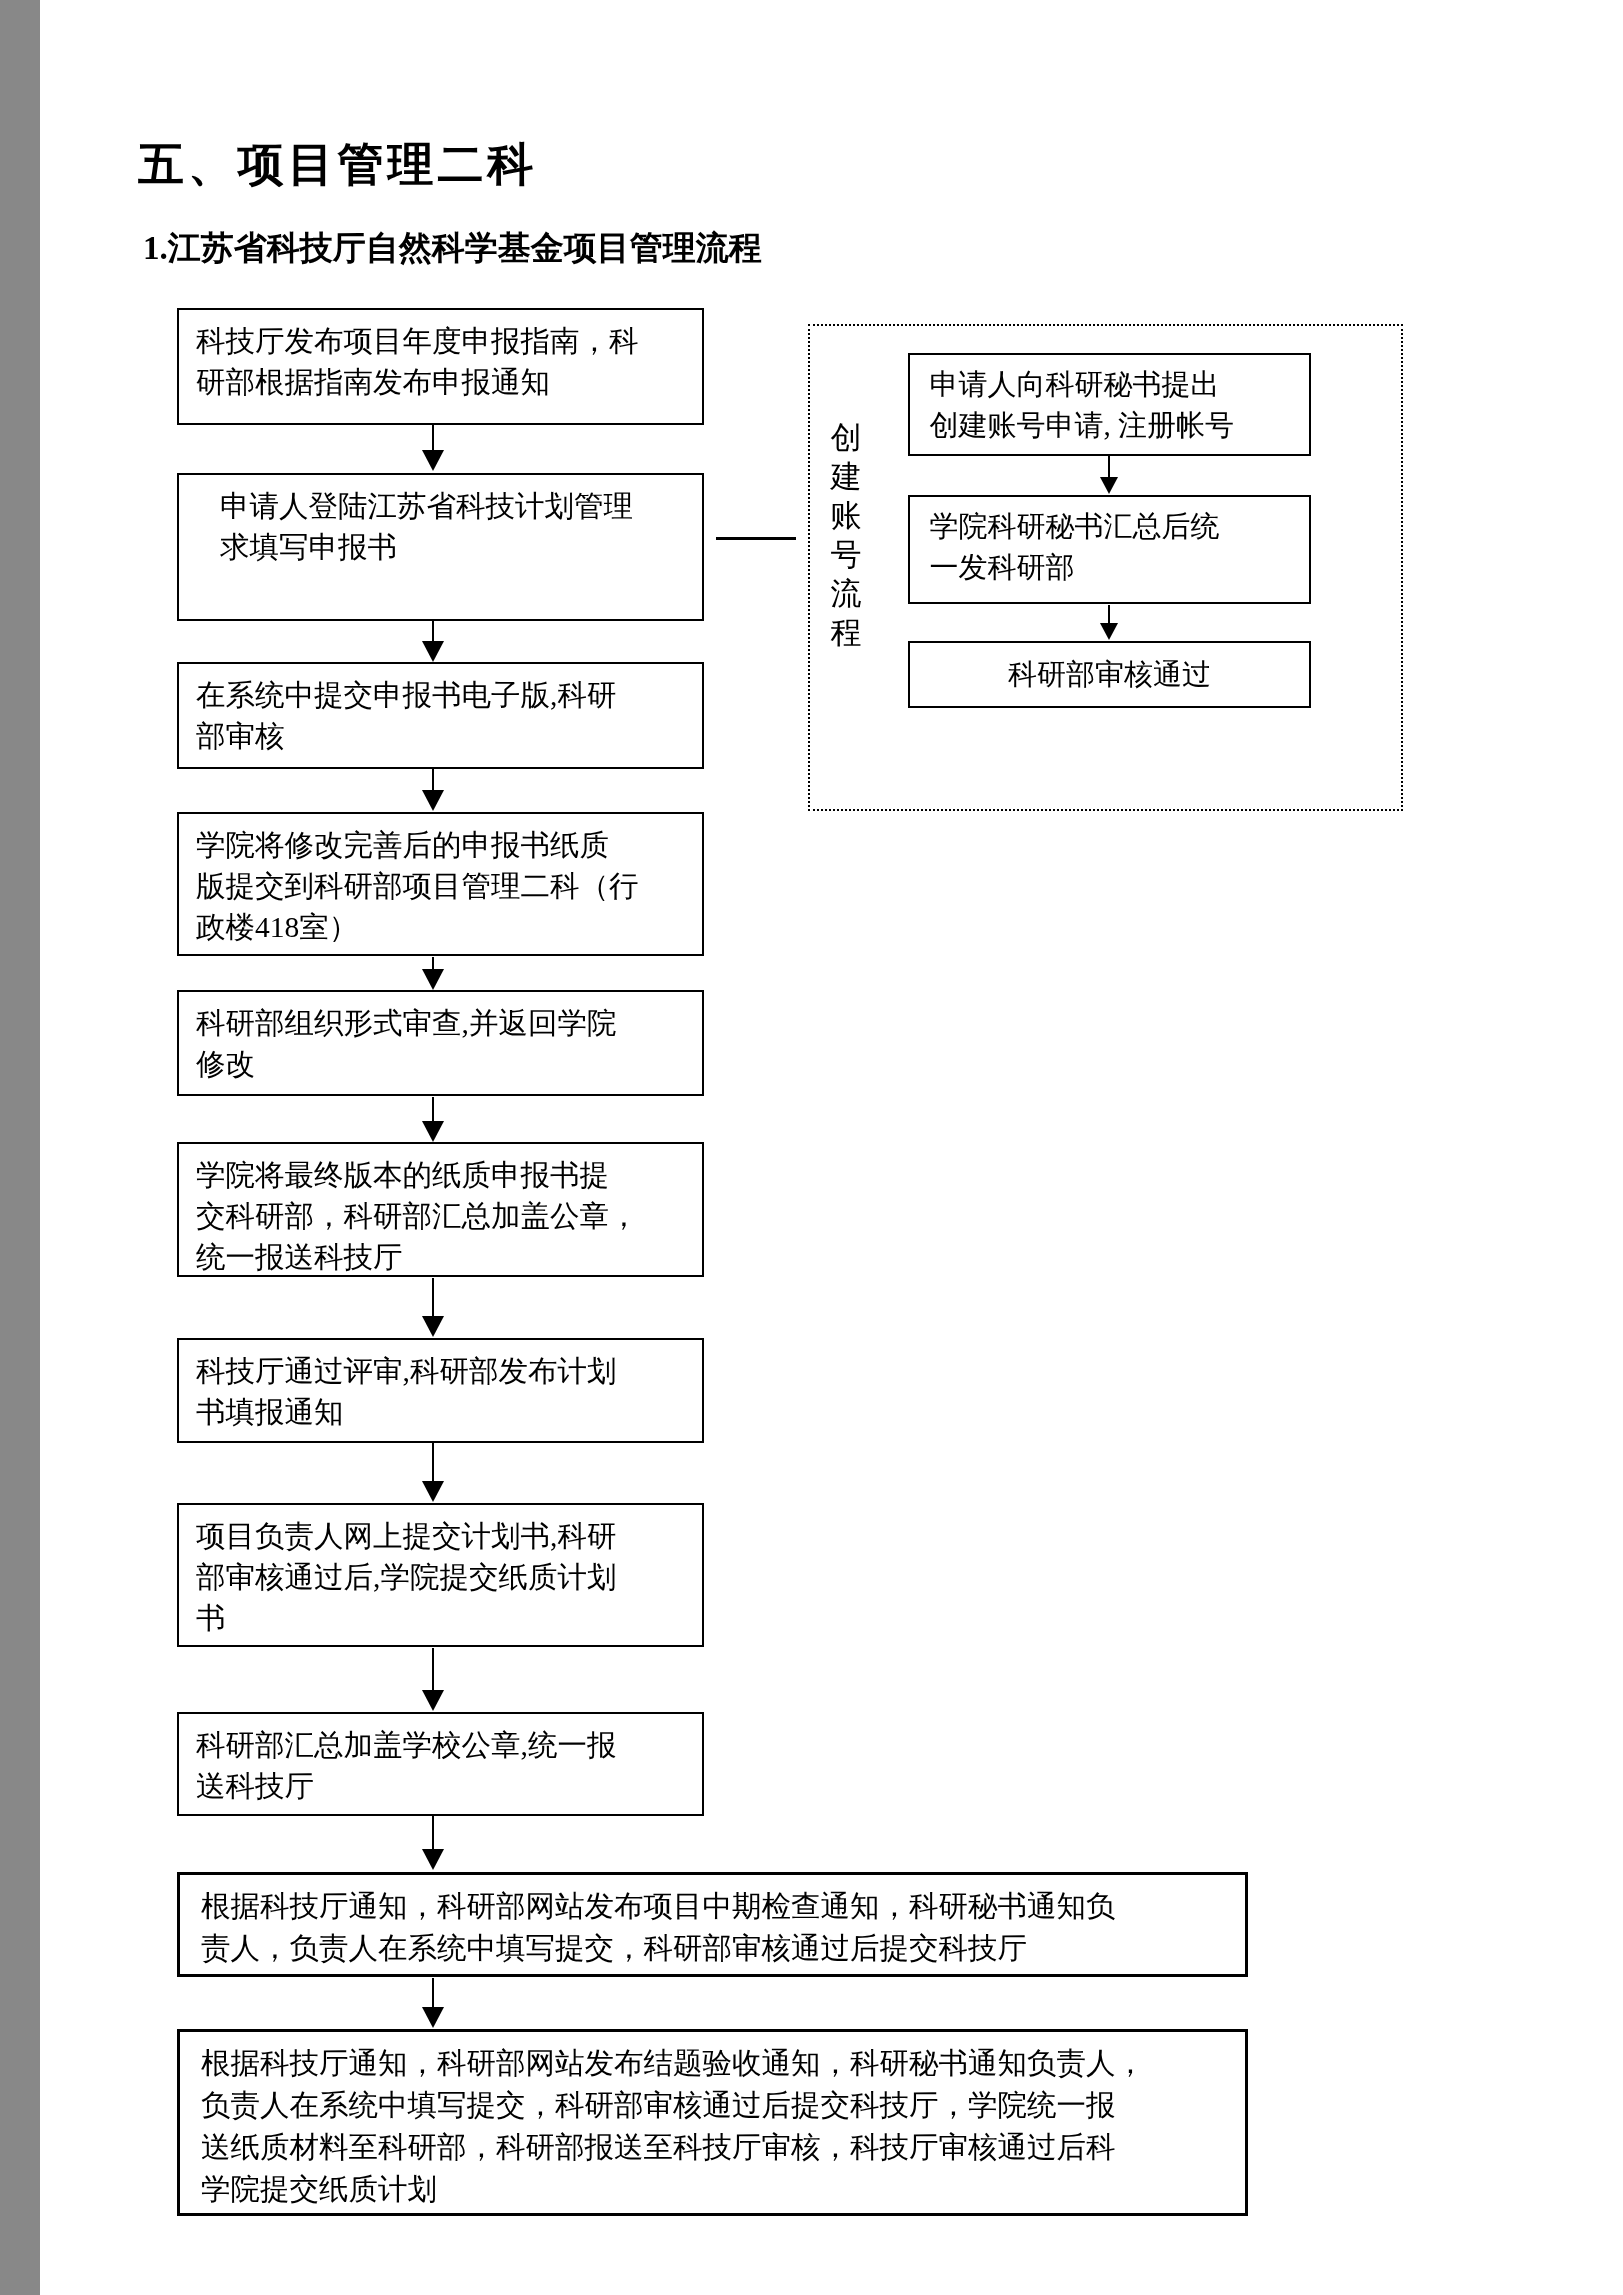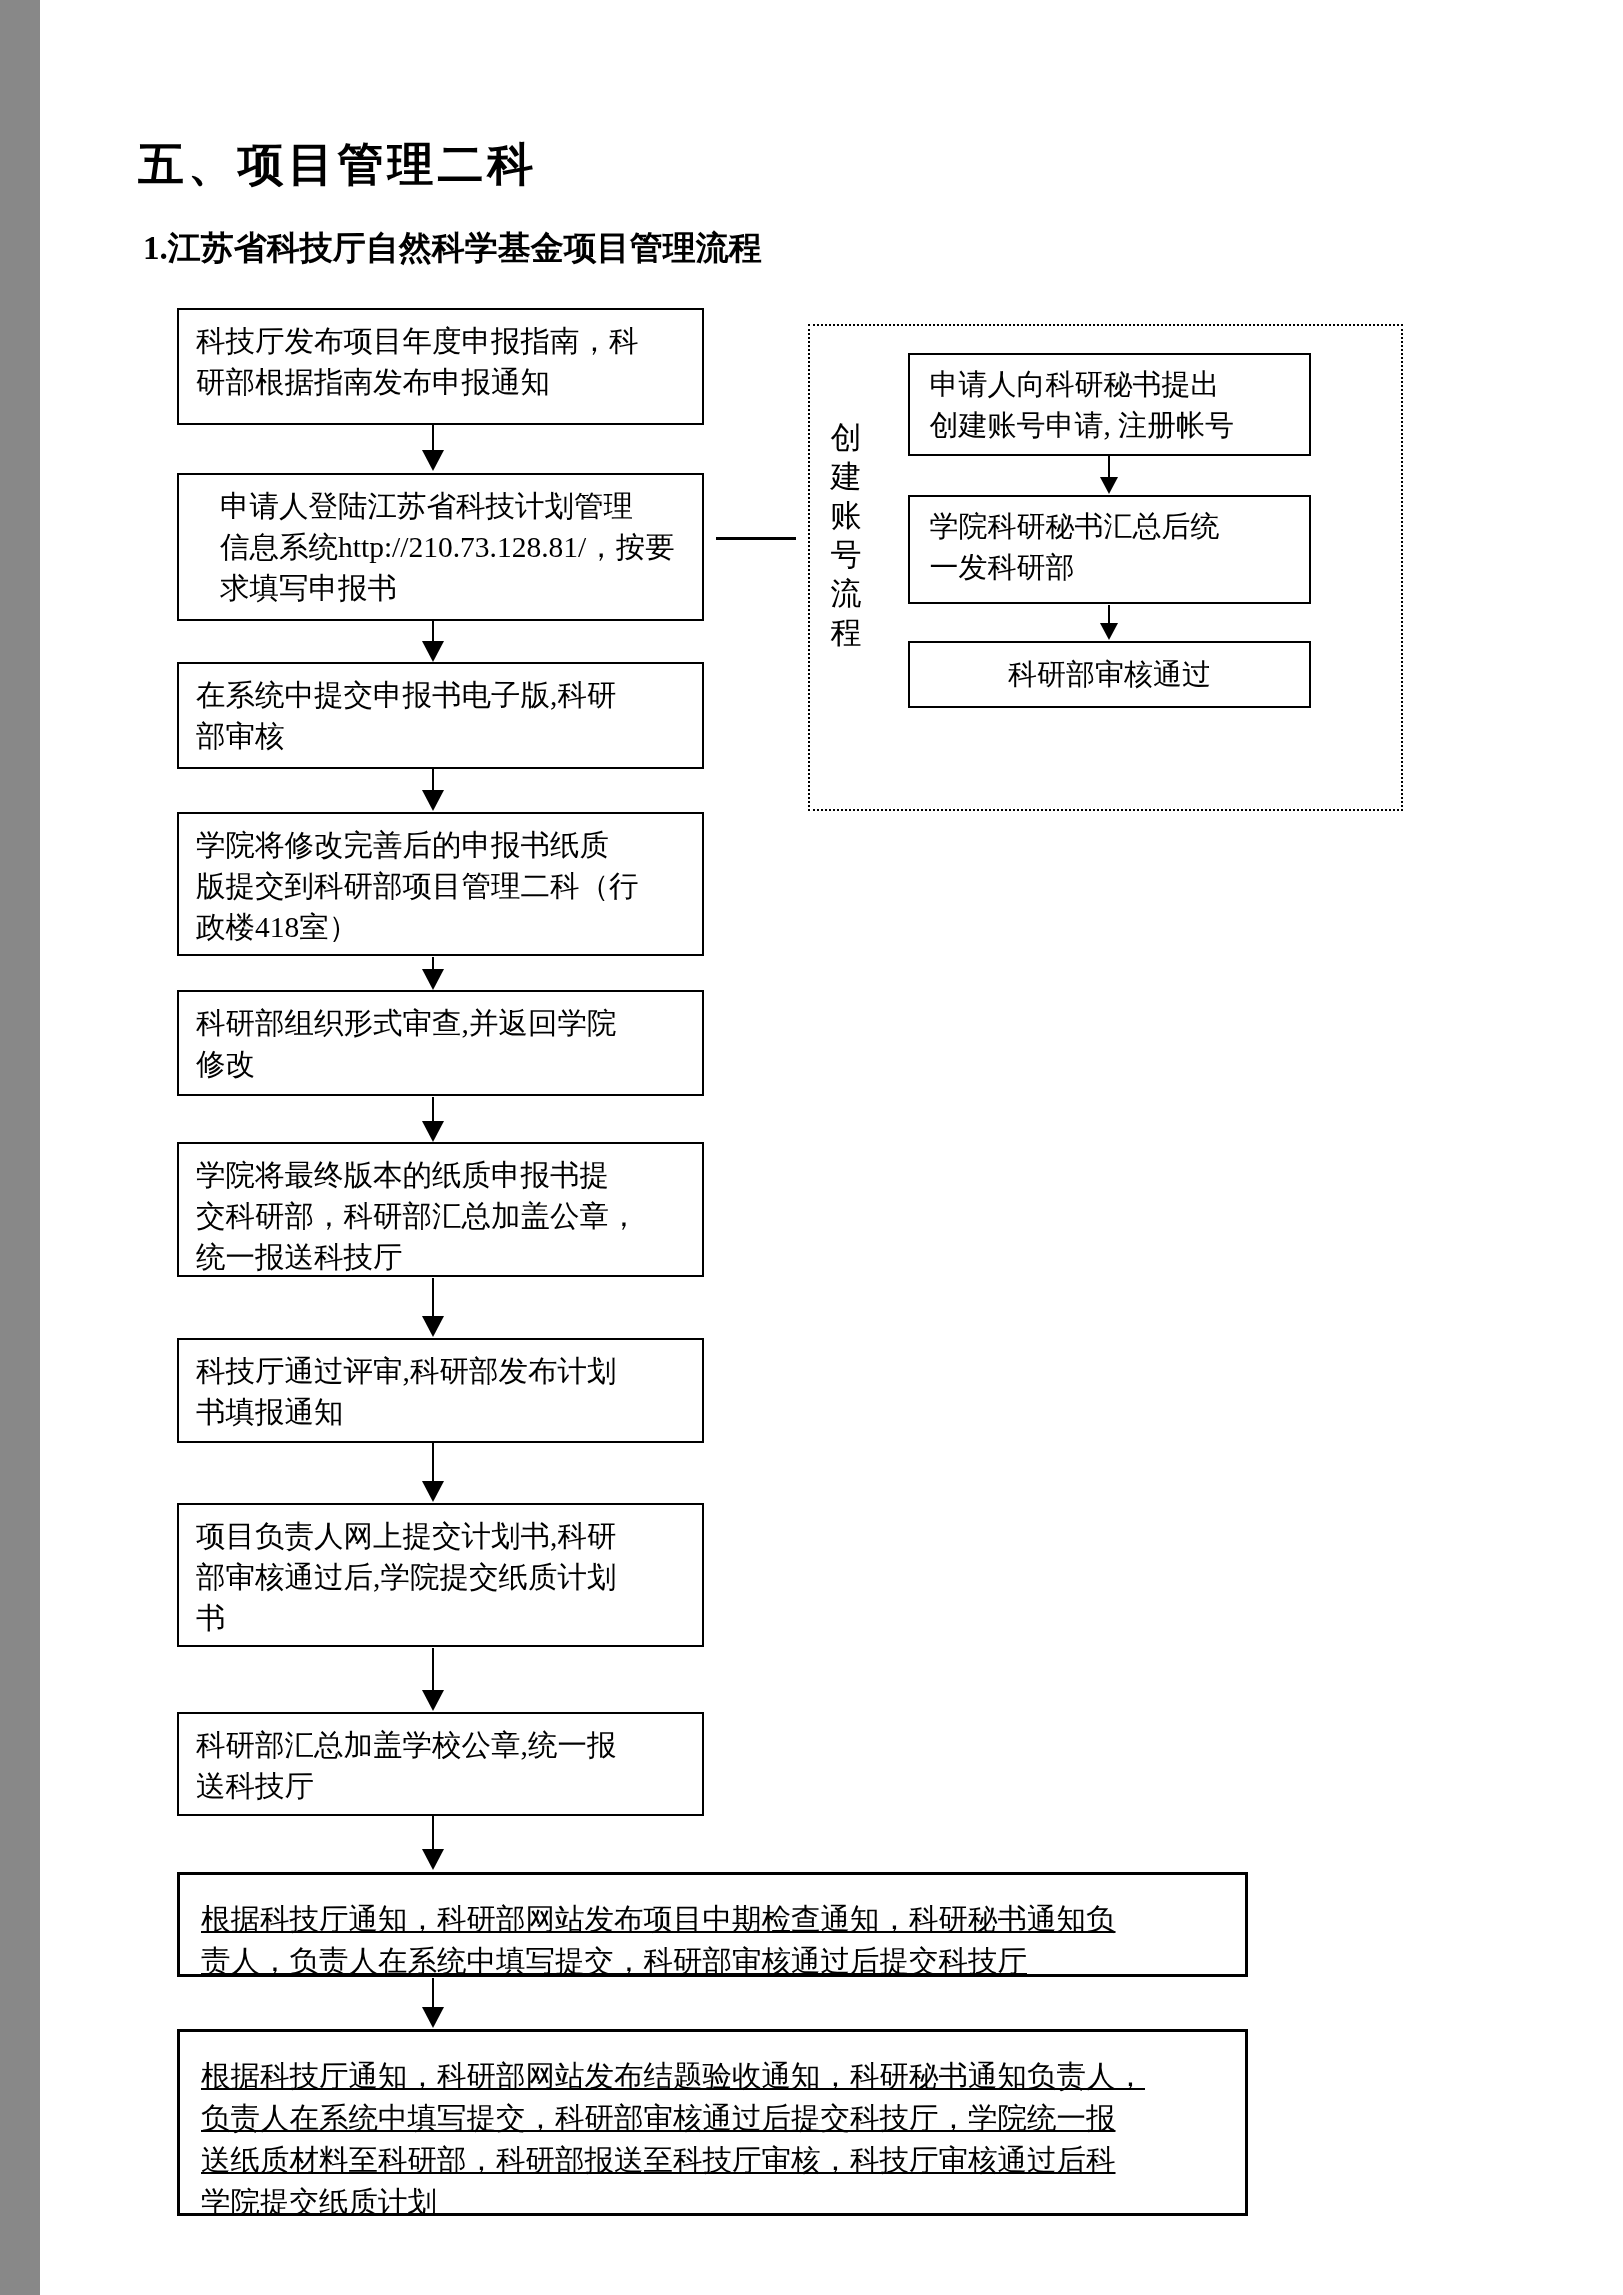--- a/index.html
+++ b/index.html
@@ -34,23 +34,22 @@
     border: 2.6px solid #000;
     background: #fff;
     padding: 10.5px 17px;
     font-size: 29.5px;
     line-height: 41px;
     white-space: nowrap;
     overflow: hidden;
   }
   .fbox.wide {
     border-width: 3.9px;
-    padding: 23px 21px;
+    padding: 10px 21px;
     line-height: 42px;
-    text-decoration: underline;
   }
   .sbox {
     position: absolute;
     box-sizing: border-box;
     border: 2.6px solid #000;
     background: #fff;
     padding: 9.2px 19.6px;
     font-size: 29px;
     line-height: 41px;
     white-space: nowrap;
@@ -119,21 +118,20 @@
     <div class="ln">研部根据指南发布申报通知</div>
   </div>
 
   <div class="arr" style="left:380px; top:425px; width:26px; height:46px;">
     <div class="shaft"></div>
     <div class="head"></div>
   </div>
 
   <div class="fbox" style="left:137px; top:473px; width:527px; height:148px;padding-left:41px;">
     <div class="ln">申请人登陆江苏省科技计划管理</div>
-    <div class="ln">信息系统http://210.73.128.81/，按要</div>
     <div class="ln">求填写申报书</div>
   </div>
 
   <div class="arr" style="left:380px; top:621px; width:26px; height:41px;">
     <div class="shaft"></div>
     <div class="head"></div>
   </div>
 
   <div class="fbox" style="left:137px; top:662px; width:527px; height:107px;">
     <div class="ln">在系统中提交申报书电子版,科研</div>

